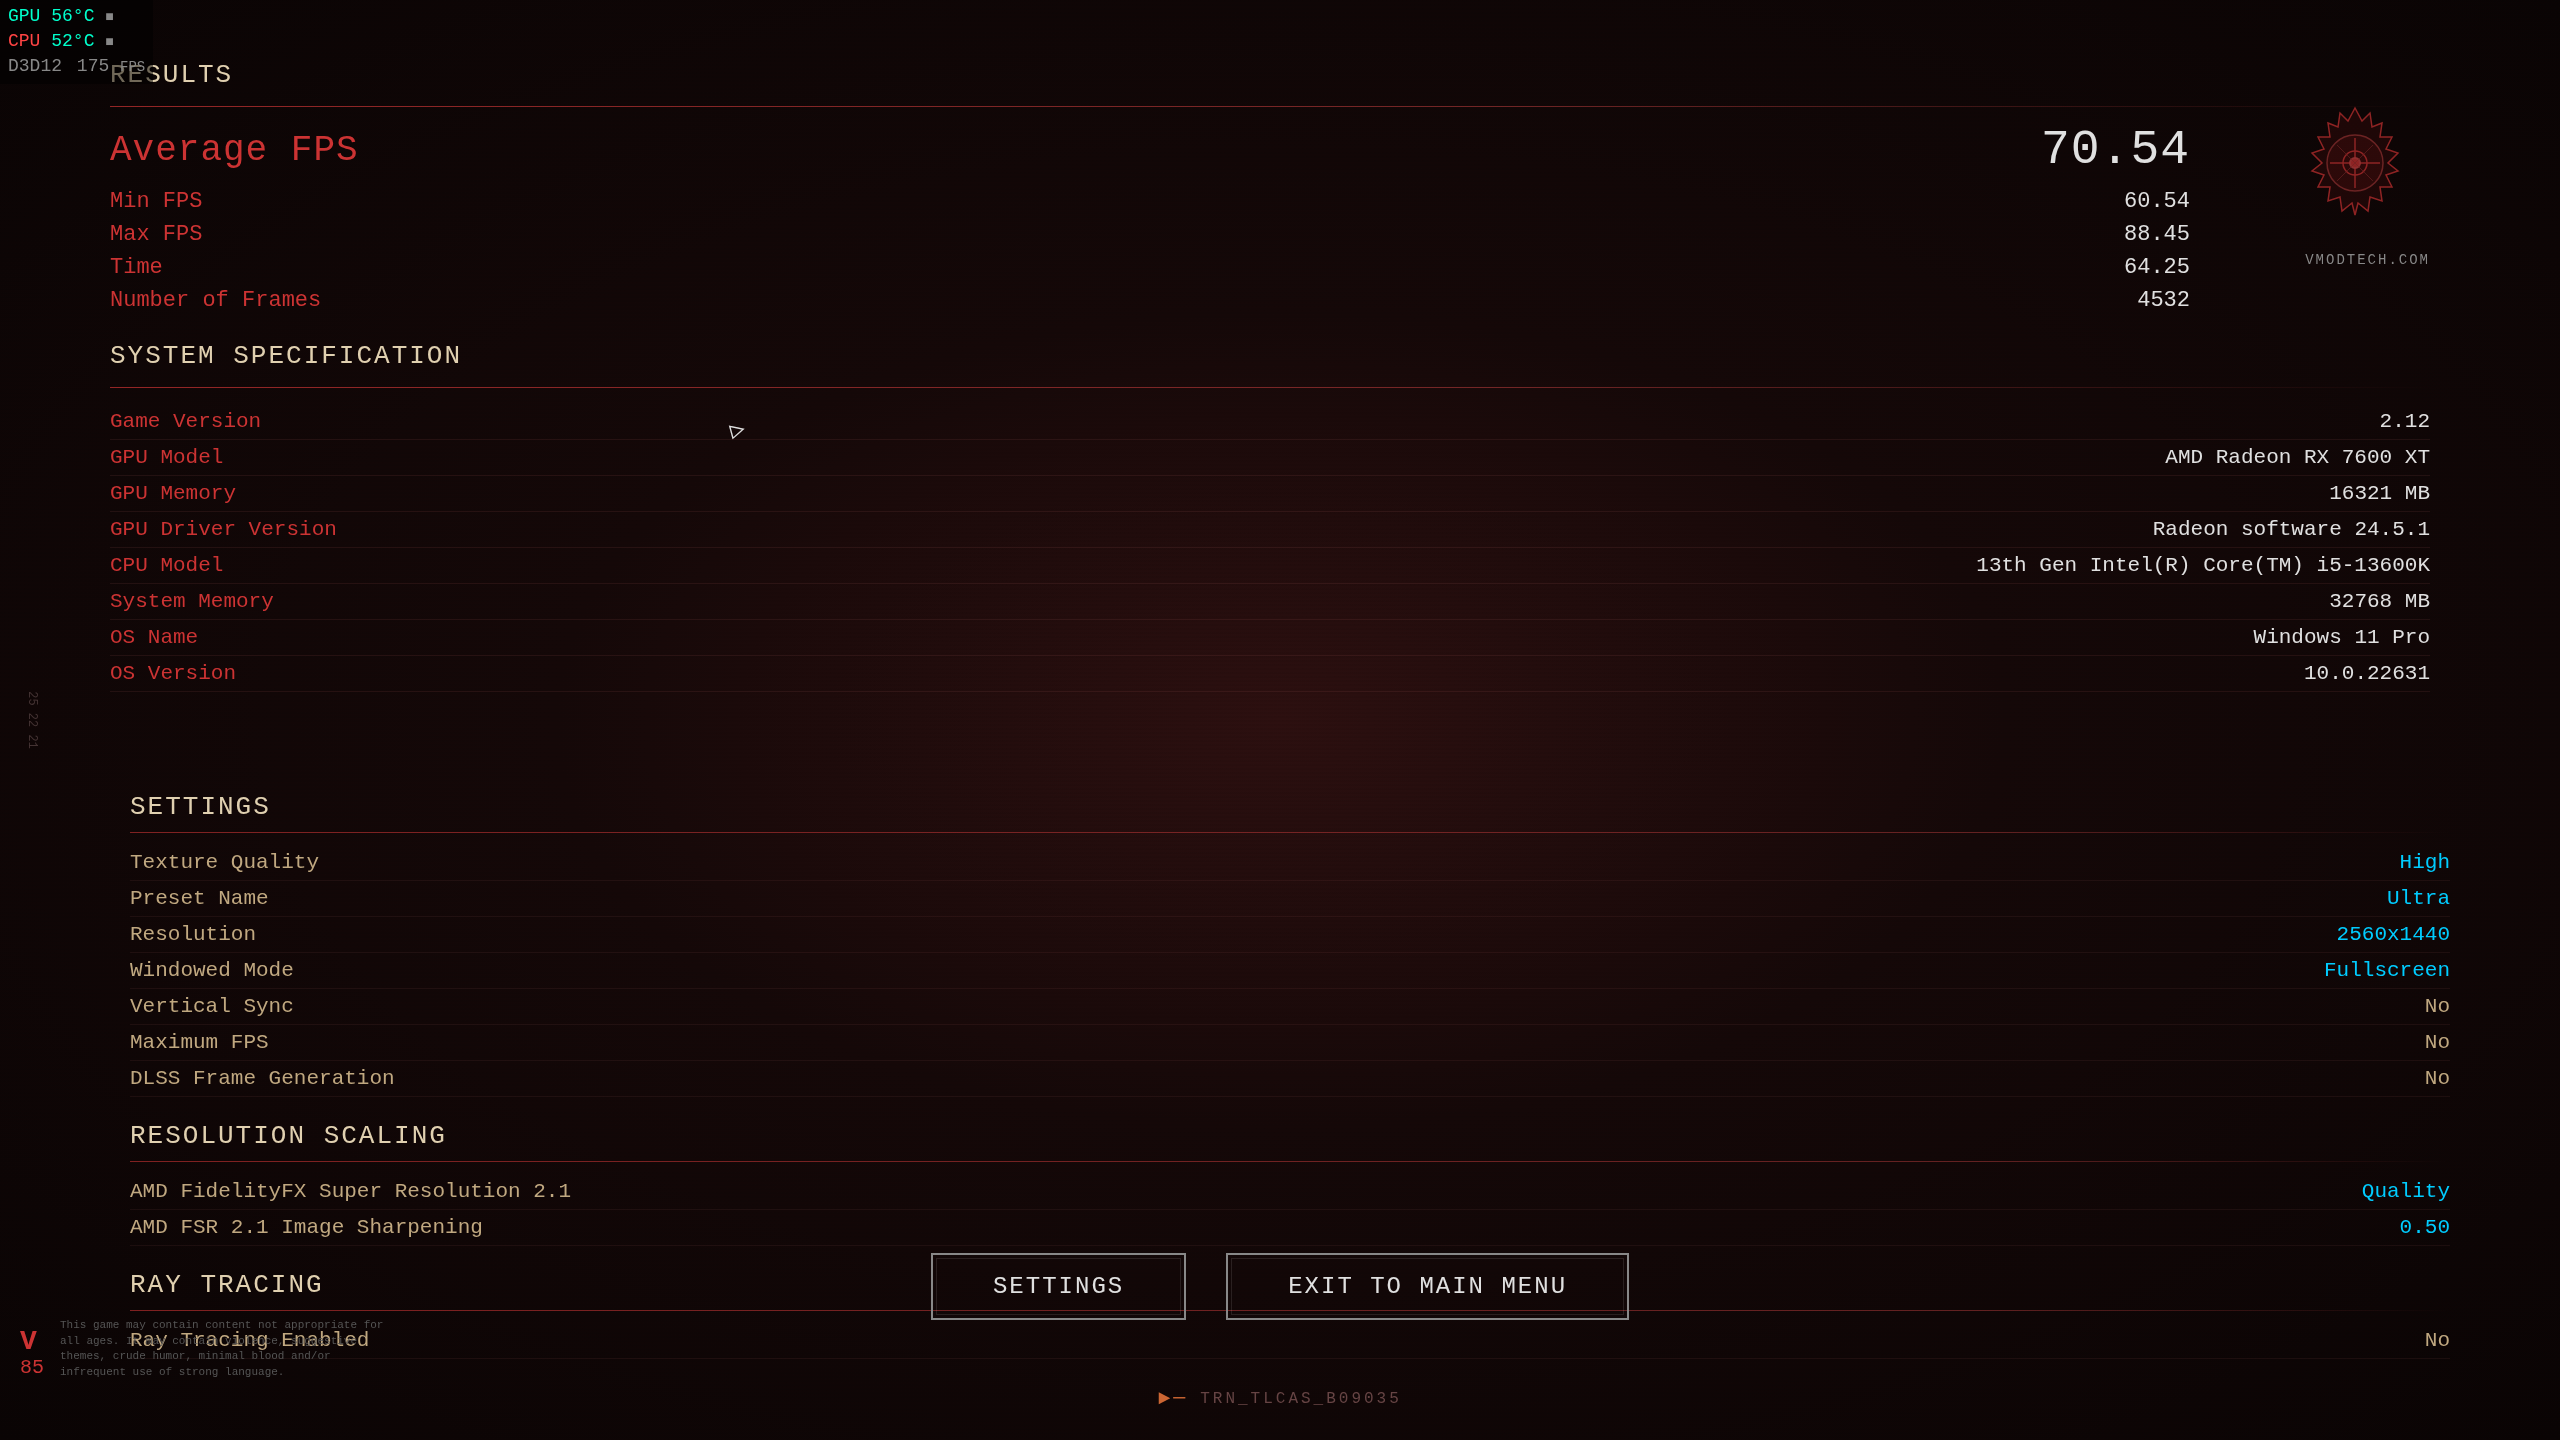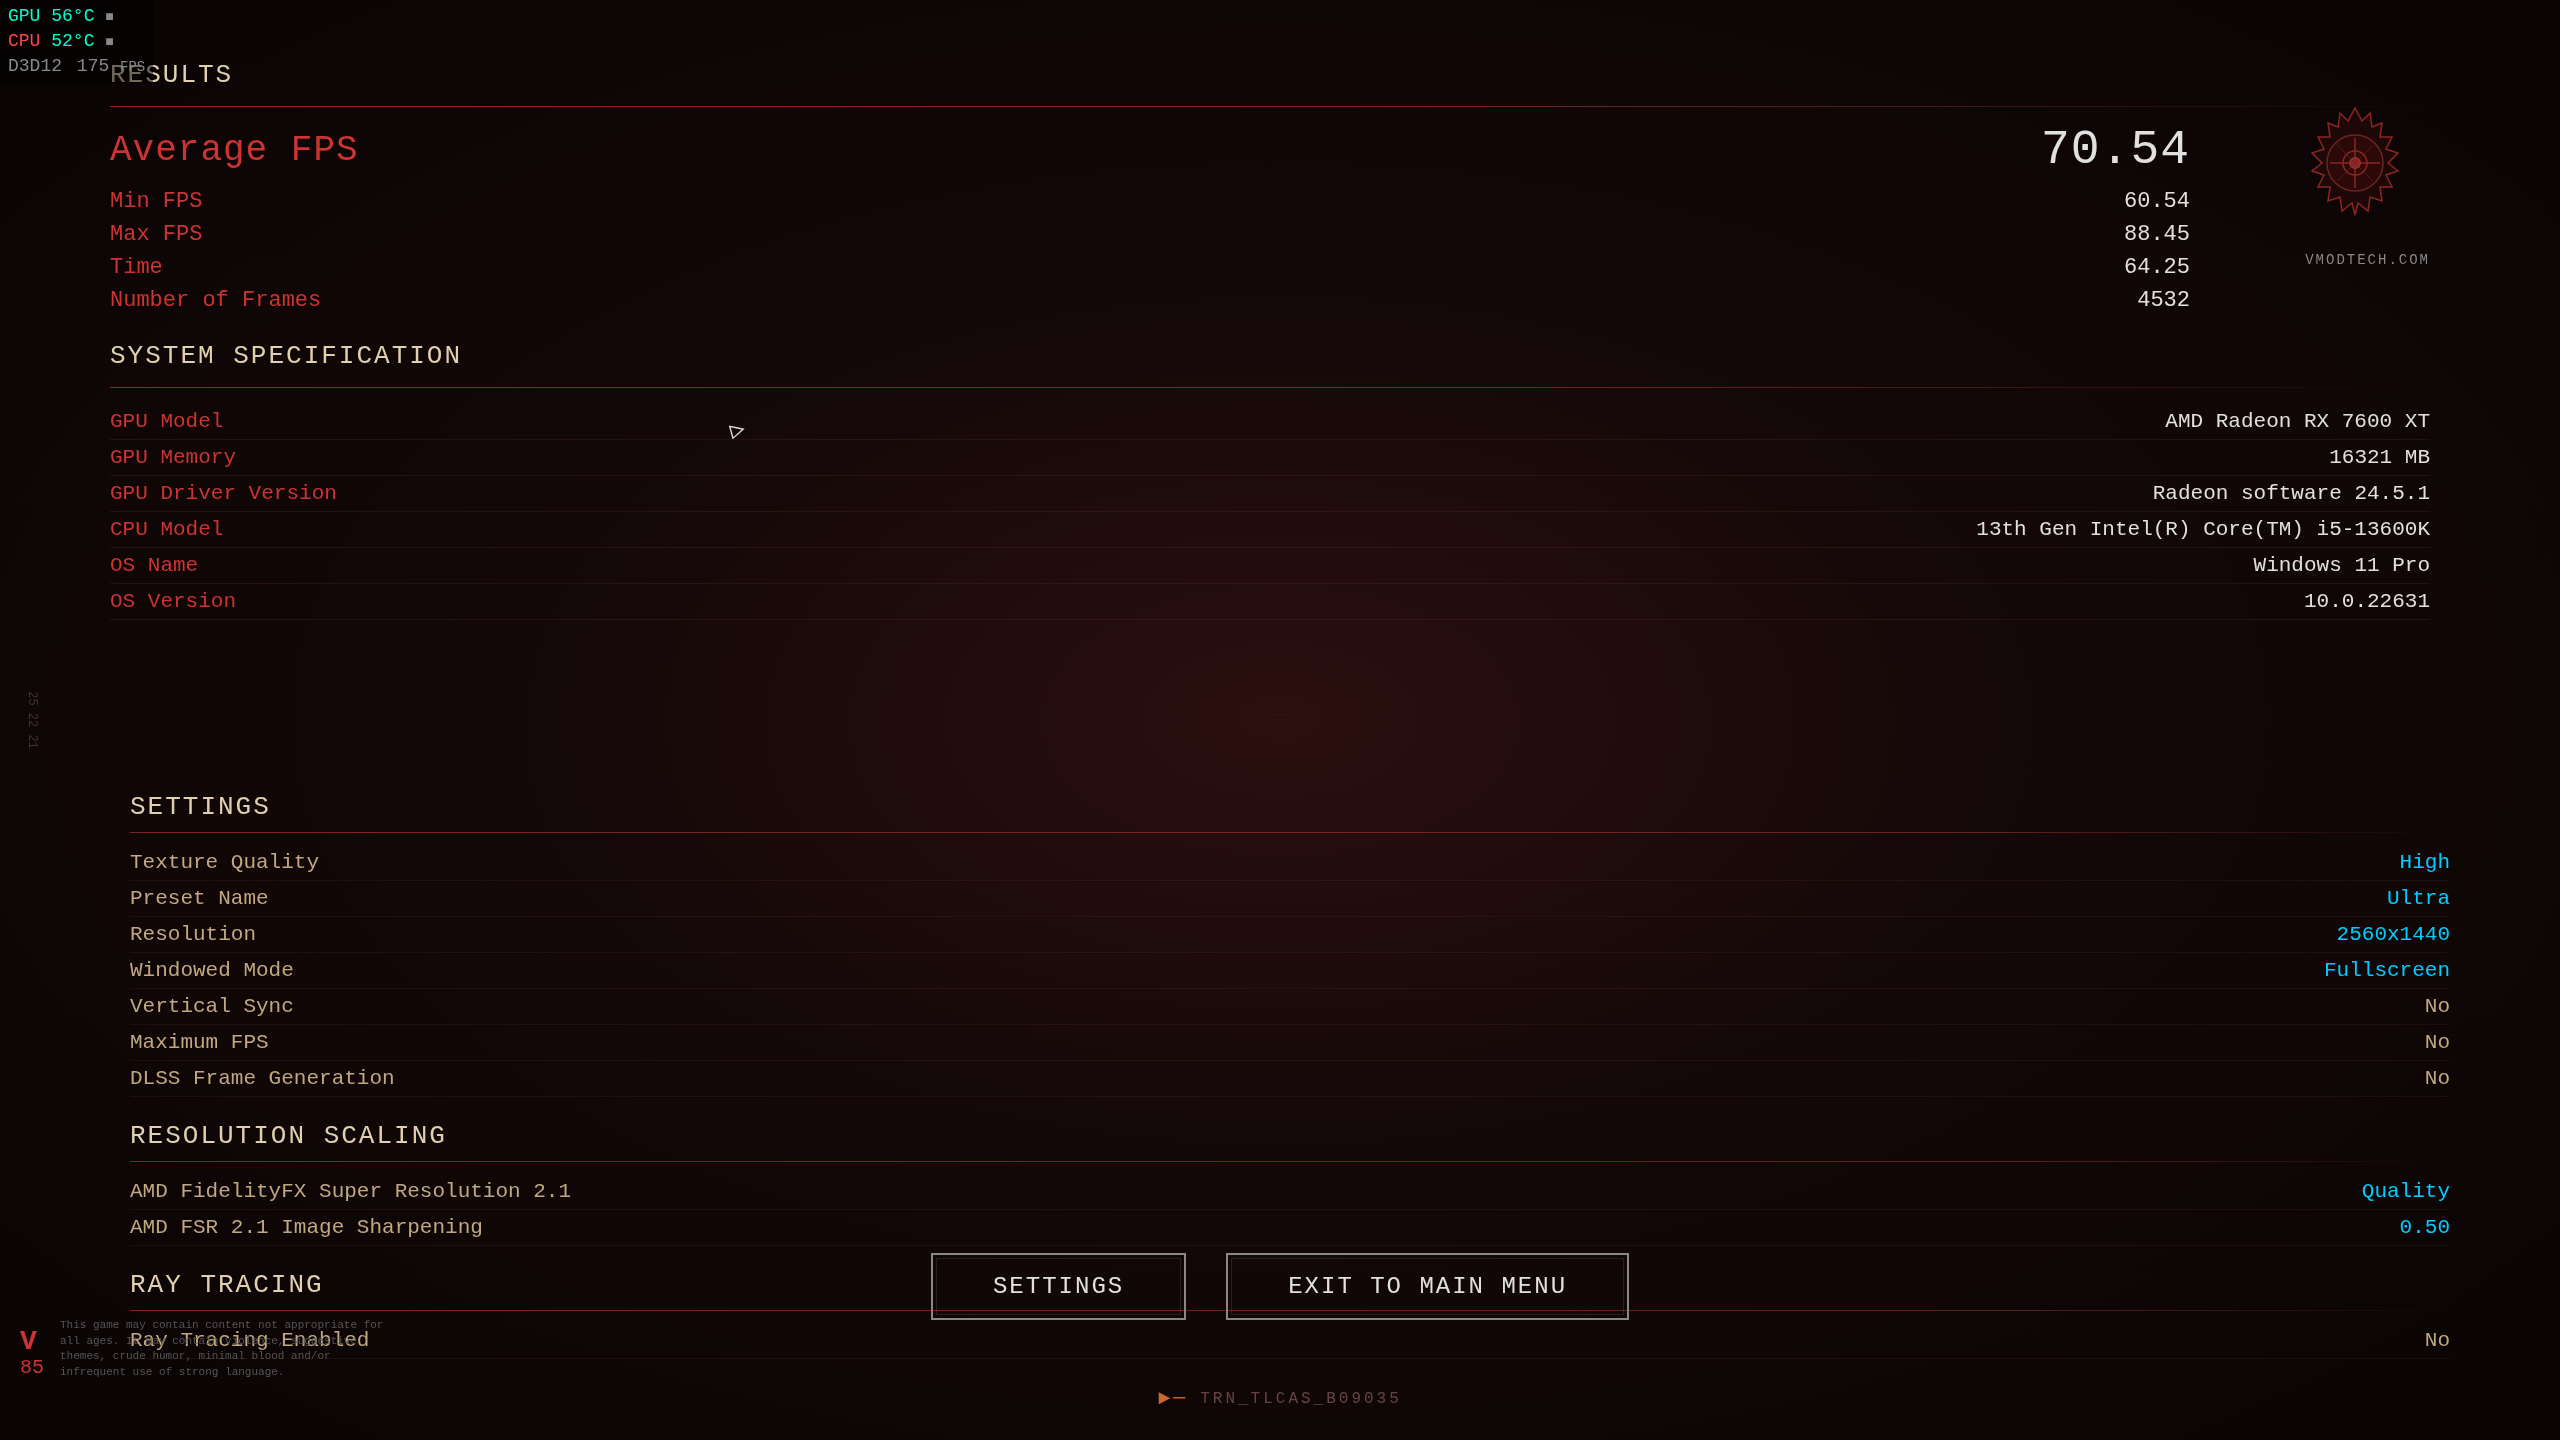--- a/index.html
+++ b/index.html
@@ -407,34 +407,42 @@
           <div class="logo-text">VMODTECH.COM</div>
         </div>
       </div>
     </div>
 
     <div class="settings-section">
       <div class="section-header">System Specification</div>
       <div class="section-divider"></div>
 
       <div class="spec-row">
+        <span class="label">Game Version</span>
+        <span class="value">2.12</span>
+      </div>
+      <div class="spec-row">
         <span class="label">GPU Model</span>
         <span class="value">AMD Radeon RX 7600 XT</span>
       </div>
       <div class="spec-row">
         <span class="label">GPU Memory</span>
         <span class="value">16321 MB</span>
       </div>
       <div class="spec-row">
         <span class="label">GPU Driver Version</span>
         <span class="value">Radeon software 24.5.1</span>
       </div>
       <div class="spec-row">
         <span class="label">CPU Model</span>
         <span class="value">13th Gen Intel(R) Core(TM) i5-13600K</span>
+      </div>
+      <div class="spec-row">
+        <span class="label">System Memory</span>
+        <span class="value">32768 MB</span>
       </div>
       <div class="spec-row">
         <span class="label">OS Name</span>
         <span class="value">Windows 11 Pro</span>
       </div>
       <div class="spec-row">
         <span class="label">OS Version</span>
         <span class="value">10.0.22631</span>
       </div>
     </div>

